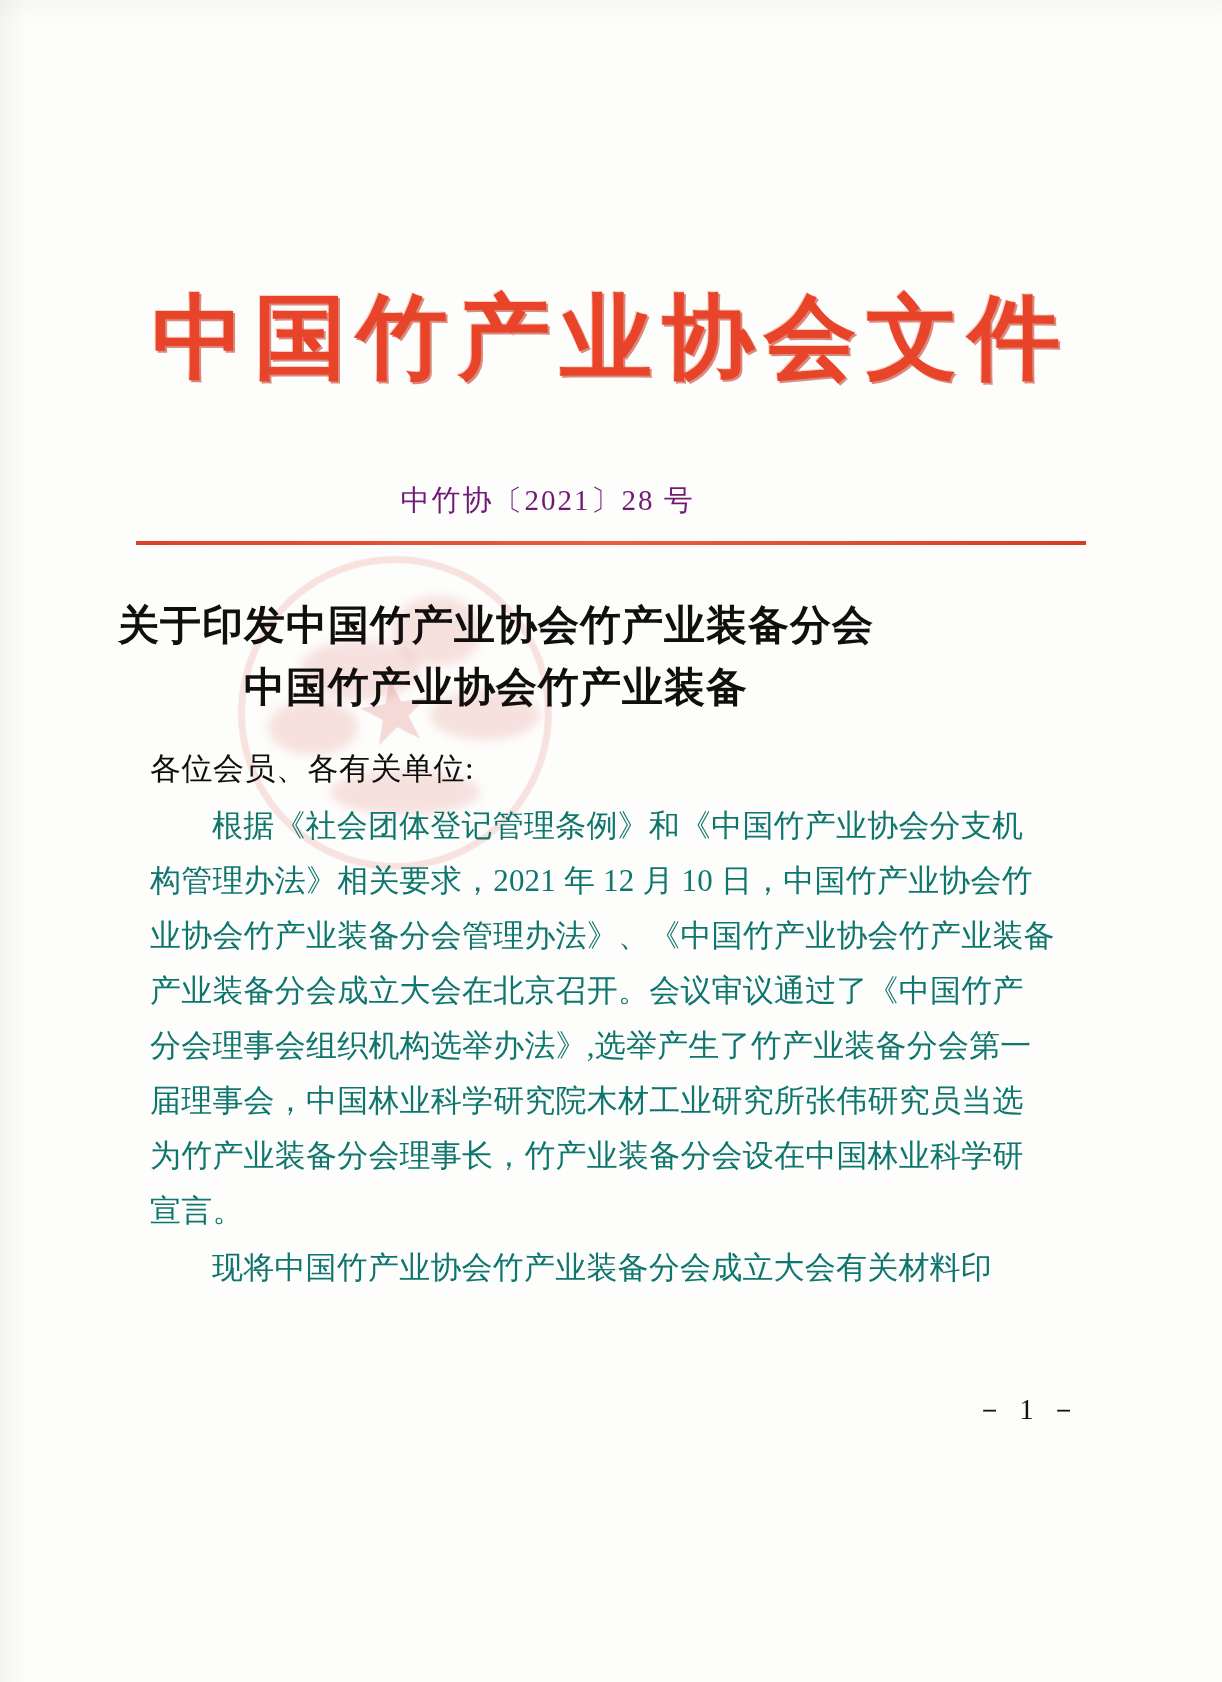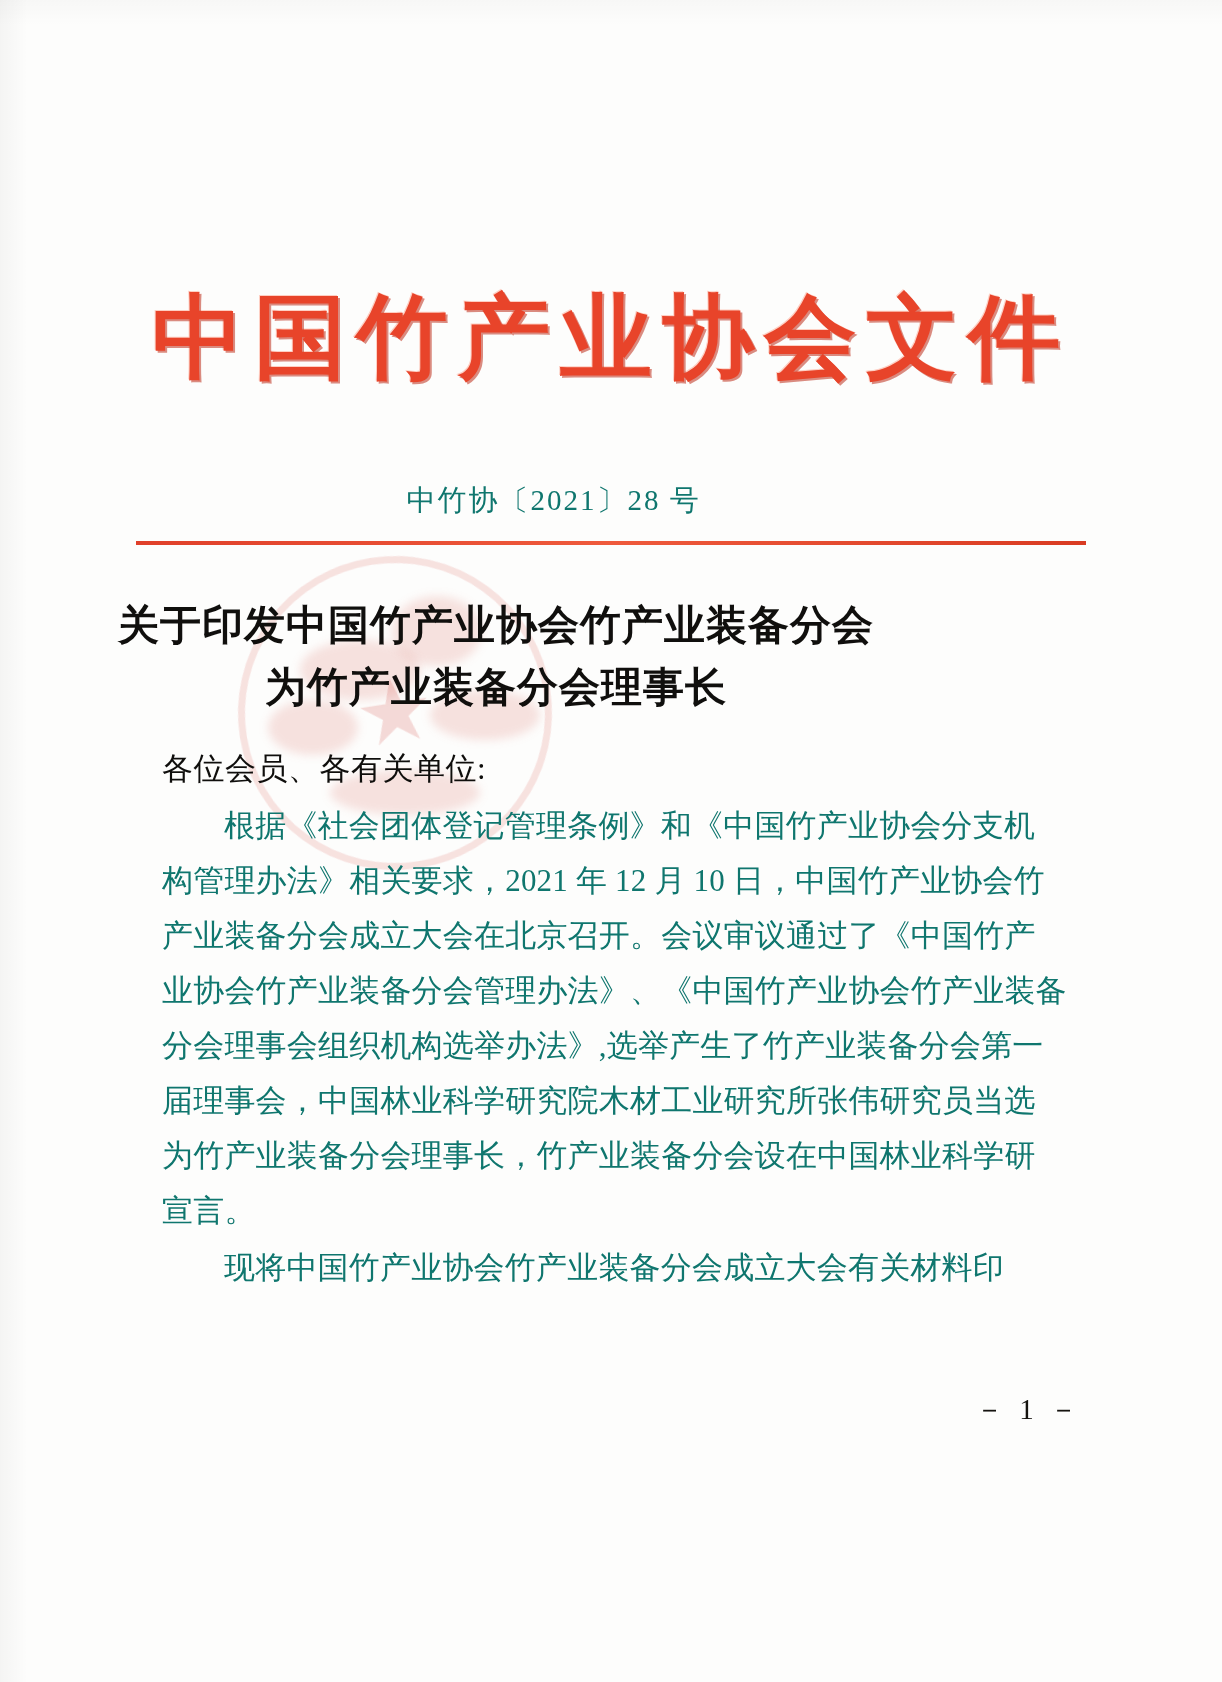--- a/index.html
+++ b/index.html
@@ -62,24 +62,23 @@
   }
 
   
   .doc-number {
     position: absolute;
     left: 0;
     top: 481px;
     width: 1095px;
     text-align: center;
     font-size: 29px;
-    color: #0f766e;
+    color: #701a75;
     letter-spacing: 2px;
     z-index: 4;
-    margin-left: 6px;
   }
 
   
   .red-rule {
     position: absolute;
     left: 136px;
     top: 541px;
     width: 950px;
     height: 4px;
     background: linear-gradient(to right, #e0402a, #ef5a3c 50%, #d93b22);
@@ -139,21 +138,21 @@
     font-size: 41px;
     line-height: 62px;
     color: #100f0d;
     letter-spacing: 1px;
     white-space: nowrap;
   }
 
   
   .body-block {
     position: absolute;
-    left: 162px;
+    left: 150px;
     top: 742px;
     width: 880px;
     z-index: 3;
   }
   .salutation {
     font-size: 31px;
     line-height: 54px;
     color: #0f0e0c;
     letter-spacing: 0.5px;
     margin-bottom: 2px;
@@ -199,32 +198,32 @@
       <span class="seal-star"></span>
     </div>
     <div class="seal-smudge" style="left:300px; top:640px; width:120px; height:60px;"></div>
     <div class="seal-smudge" style="left:392px; top:596px; width:90px; height:70px;"></div>
     <div class="seal-smudge" style="left:268px; top:700px; width:90px; height:55px;"></div>
     <div class="seal-smudge" style="left:430px; top:690px; width:110px; height:50px;"></div>
     <div class="seal-smudge" style="left:330px; top:770px; width:150px; height:45px;"></div>
 
     <div class="doc-title">
       <div class="tline">关于印发中国竹产业协会竹产业装备分会</div>
-      <div class="tline">为竹产业装备分会理事长</div>
+      <div class="tline">中国竹产业协会竹产业装备</div>
     </div>
 
     <div class="body-block">
 
       <div class="salutation">各位会员、各有关单位:</div>
 
       <div>
         <div class="para-line indent">根据《社会团体登记管理条例》和《中国竹产业协会分支机</div>
         <div class="para-line">构管理办法》相关要求，2021 年 12 月 10 日，中国竹产业协会竹</div>
+        <div class="para-line">业协会竹产业装备分会管理办法》、《中国竹产业协会竹产业装备</div>
         <div class="para-line">产业装备分会成立大会在北京召开。会议审议通过了《中国竹产</div>
-        <div class="para-line">业协会竹产业装备分会管理办法》、《中国竹产业协会竹产业装备</div>
         <div class="para-line">分会理事会组织机构选举办法》,选举产生了竹产业装备分会第一</div>
         <div class="para-line">届理事会，中国林业科学研究院木材工业研究所张伟研究员当选</div>
         <div class="para-line">为竹产业装备分会理事长，竹产业装备分会设在中国林业科学研</div>
         <div class="para-line">宣言。</div>
       </div>
 
       <div class="para-gap"></div>
 
       <div>
         <div class="para-line indent">现将中国竹产业协会竹产业装备分会成立大会有关材料印</div>

